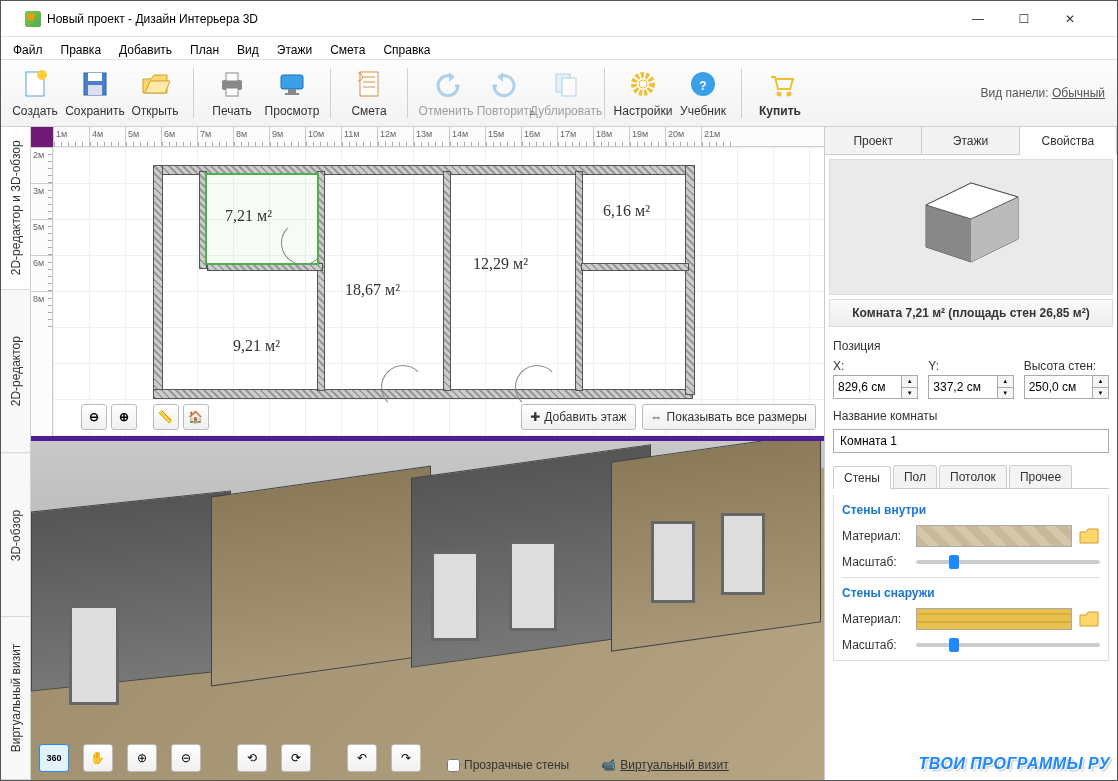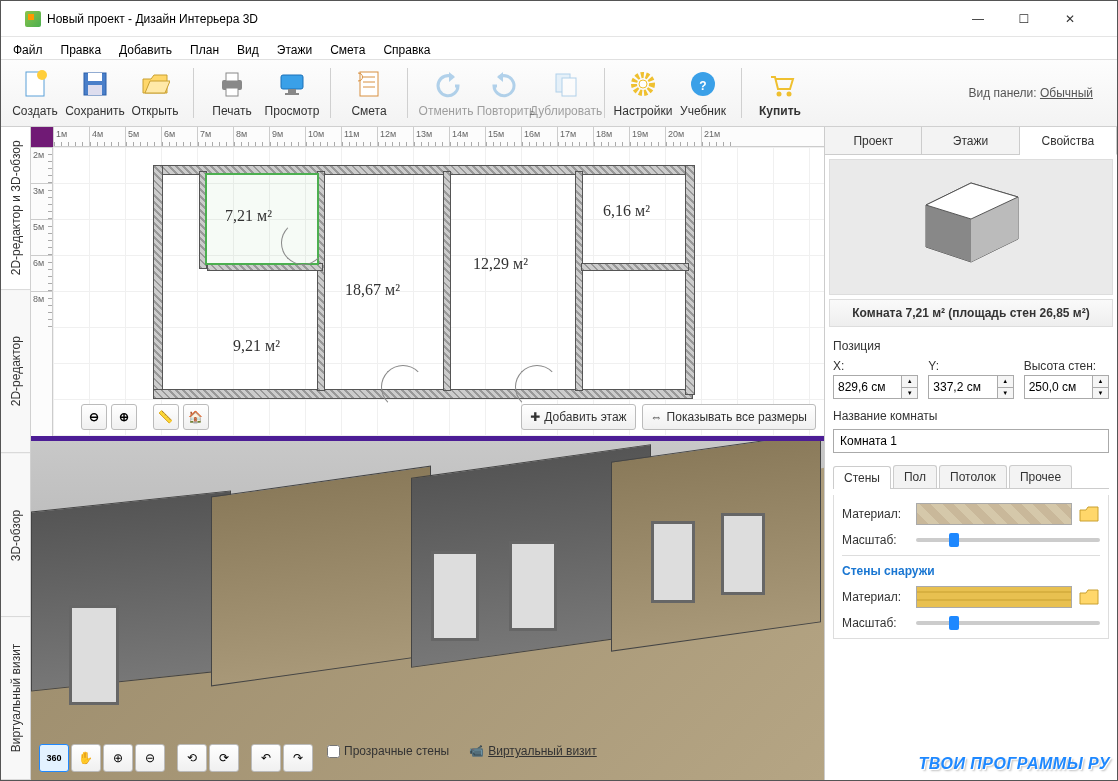--- a/index.html
+++ b/index.html
@@ -12,21 +12,21 @@
 .winbtn{width:46px;height:30px;display:flex;align-items:center;justify-content:center;cursor:pointer;color:#333}
 .menubar{height:22px;display:flex;align-items:flex-end;padding:0 4px;gap:2px}
 .menubar>div{padding:2px 8px;cursor:pointer;color:#000}
 .toolbar{height:68px;display:flex;align-items:center;border-top:1px solid #e0e0e0;border-bottom:1px solid #d0d0d0;background:linear-gradient(#fdfdfd,#f3f3f3)}
 .tgroup{display:flex;height:100%;align-items:center;padding:0 4px}
 .sep{width:1px;height:50px;background:#d0d0d0;margin:0 4px}
 .tbtn{width:60px;height:62px;display:flex;flex-direction:column;align-items:center;justify-content:center;gap:4px;cursor:pointer;border-radius:3px;color:#333}
 .tbtn.disabled{opacity:.45}
 .tbtn .ic{width:32px;height:32px;display:flex;align-items:center;justify-content:center}
 .t-spacer{flex:1}
-.rlink{margin-right:24px;color:#555}
+.rlink{margin-right:12px;color:#555}
 .rlink a{color:#555}
 .main{flex:1;display:flex;min-height:0}
 .vtabs{width:30px;display:flex;flex-direction:column;border-right:1px solid #d0d0d0}
 .vtab{flex:1;writing-mode:vertical-rl;transform:rotate(180deg);display:flex;align-items:center;justify-content:center;border-top:1px solid #d0d0d0;padding:10px 0;cursor:pointer;background:#f8f8f8;color:#333}
 .vtab.active{background:#fff}
 .center{flex:1;display:flex;flex-direction:column;min-width:0}
 .plan{flex:1;position:relative;background:#701a75;overflow:hidden;border-bottom:5px solid #4c1d95}
 .ruler-h{position:absolute;top:0;left:22px;right:0;height:20px;background:#fcfcfc;border-bottom:1px solid #ccc;display:flex}
 .ruler-h>div{flex:0 0 36px;border-left:1px solid #ccc;font-size:9px;color:#666;padding:2px 2px;position:relative}
 .ruler-h>div::after{content:"";position:absolute;bottom:0;left:0;right:0;height:4px;background:repeating-linear-gradient(90deg,#aaa 0 1px,transparent 1px 7px)}
@@ -40,21 +40,21 @@
 .door{position:absolute;border:1px solid #888;border-radius:50%;border-top-color:transparent;border-right-color:transparent}
 .plan-controls-left{position:absolute;bottom:6px;left:28px;display:flex;gap:4px;align-items:center}
 .plan-controls-right{position:absolute;bottom:6px;right:8px;display:flex;gap:6px}
 .ibtn{width:26px;height:26px;border:1px solid #bbb;border-radius:3px;background:linear-gradient(#fff,#f0f0f0);display:flex;align-items:center;justify-content:center;cursor:pointer}
 .pillbtn{height:26px;padding:0 8px;border:1px solid #bbb;border-radius:3px;background:linear-gradient(#fff,#f0f0f0);display:flex;align-items:center;gap:4px;cursor:pointer;color:#333}
 .view3d{flex:1.1;position:relative;overflow:hidden;background:linear-gradient(#c8c8c8 0%, #aaa 70%)}
 .floor3d{position:absolute;inset:0;clip-path:polygon(0 60%,100% 8%,100% 100%,0 100%);background:linear-gradient(135deg,#9a8a6a,#b5a584)}
 .wall3d{position:absolute;background:linear-gradient(#555,#777);border:1px solid #444}
 .wall3d.inner{background:linear-gradient(#8a7a5a,#a89878)}
 .window3d{position:absolute;background:#ddd;border:3px solid #666}
-.view-controls{position:absolute;bottom:8px;left:8px;right:8px;display:flex;align-items:flex-start;gap:2px}
+.view-controls{position:absolute;bottom:8px;left:8px;right:8px;display:flex;align-items:flex-end;gap:14px}
 .view-controls .ibtn{width:30px;height:28px}
 .chk{display:flex;align-items:center;gap:4px;margin-left:12px;color:#333}
 .rpanel{width:293px;border-left:1px solid #ccc;display:flex;flex-direction:column;background:#fff}
 .rtabs{height:28px;display:flex;border-bottom:1px solid #ccc}
 .rtab{flex:1;display:flex;align-items:center;justify-content:center;border-right:1px solid #ccc;cursor:pointer;background:#f3f3f3;color:#333}
 .rtab.active{background:#fff;border-bottom:1px solid #fff;margin-bottom:-1px}
 .preview{height:136px;background:#eaeaea;display:flex;align-items:center;justify-content:center;margin:4px;border:1px solid #ddd}
 .preview svg{width:130px;height:100px}
 .infobar{background:linear-gradient(#fafafa,#eee);border:1px solid #ddd;margin:0 4px;padding:6px;text-align:center;font-weight:bold;color:#333}
 .props{padding:8px;display:flex;flex-direction:column;gap:6px}
@@ -420,20 +420,21 @@
       </div>
       <div class="section-title">Название комнаты</div>
       <input class="txtinput" value="Комната 1" style="">
       <div class="subtabs">
         <div class="subtab active">Стены</div>
         <div class="subtab">Пол</div>
         <div class="subtab">Потолок</div>
         <div class="subtab">Прочее</div>
       </div>
       <div class="wallset">
+        <div class="wallhdr">Стены внутри</div>
         <div class="matrow">
             <span>Материал:</span>
             <div class="swatch wall-in"></div>
             <svg class="folder-ic">
               <path d="M2 6h6l2-3h10v14H2z" fill="#ffd76a" stroke="#c9a030"></path>
             </svg>
           </div>
         <div class="matrow">
             <span>Масштаб:</span>
             <div class="slider">

